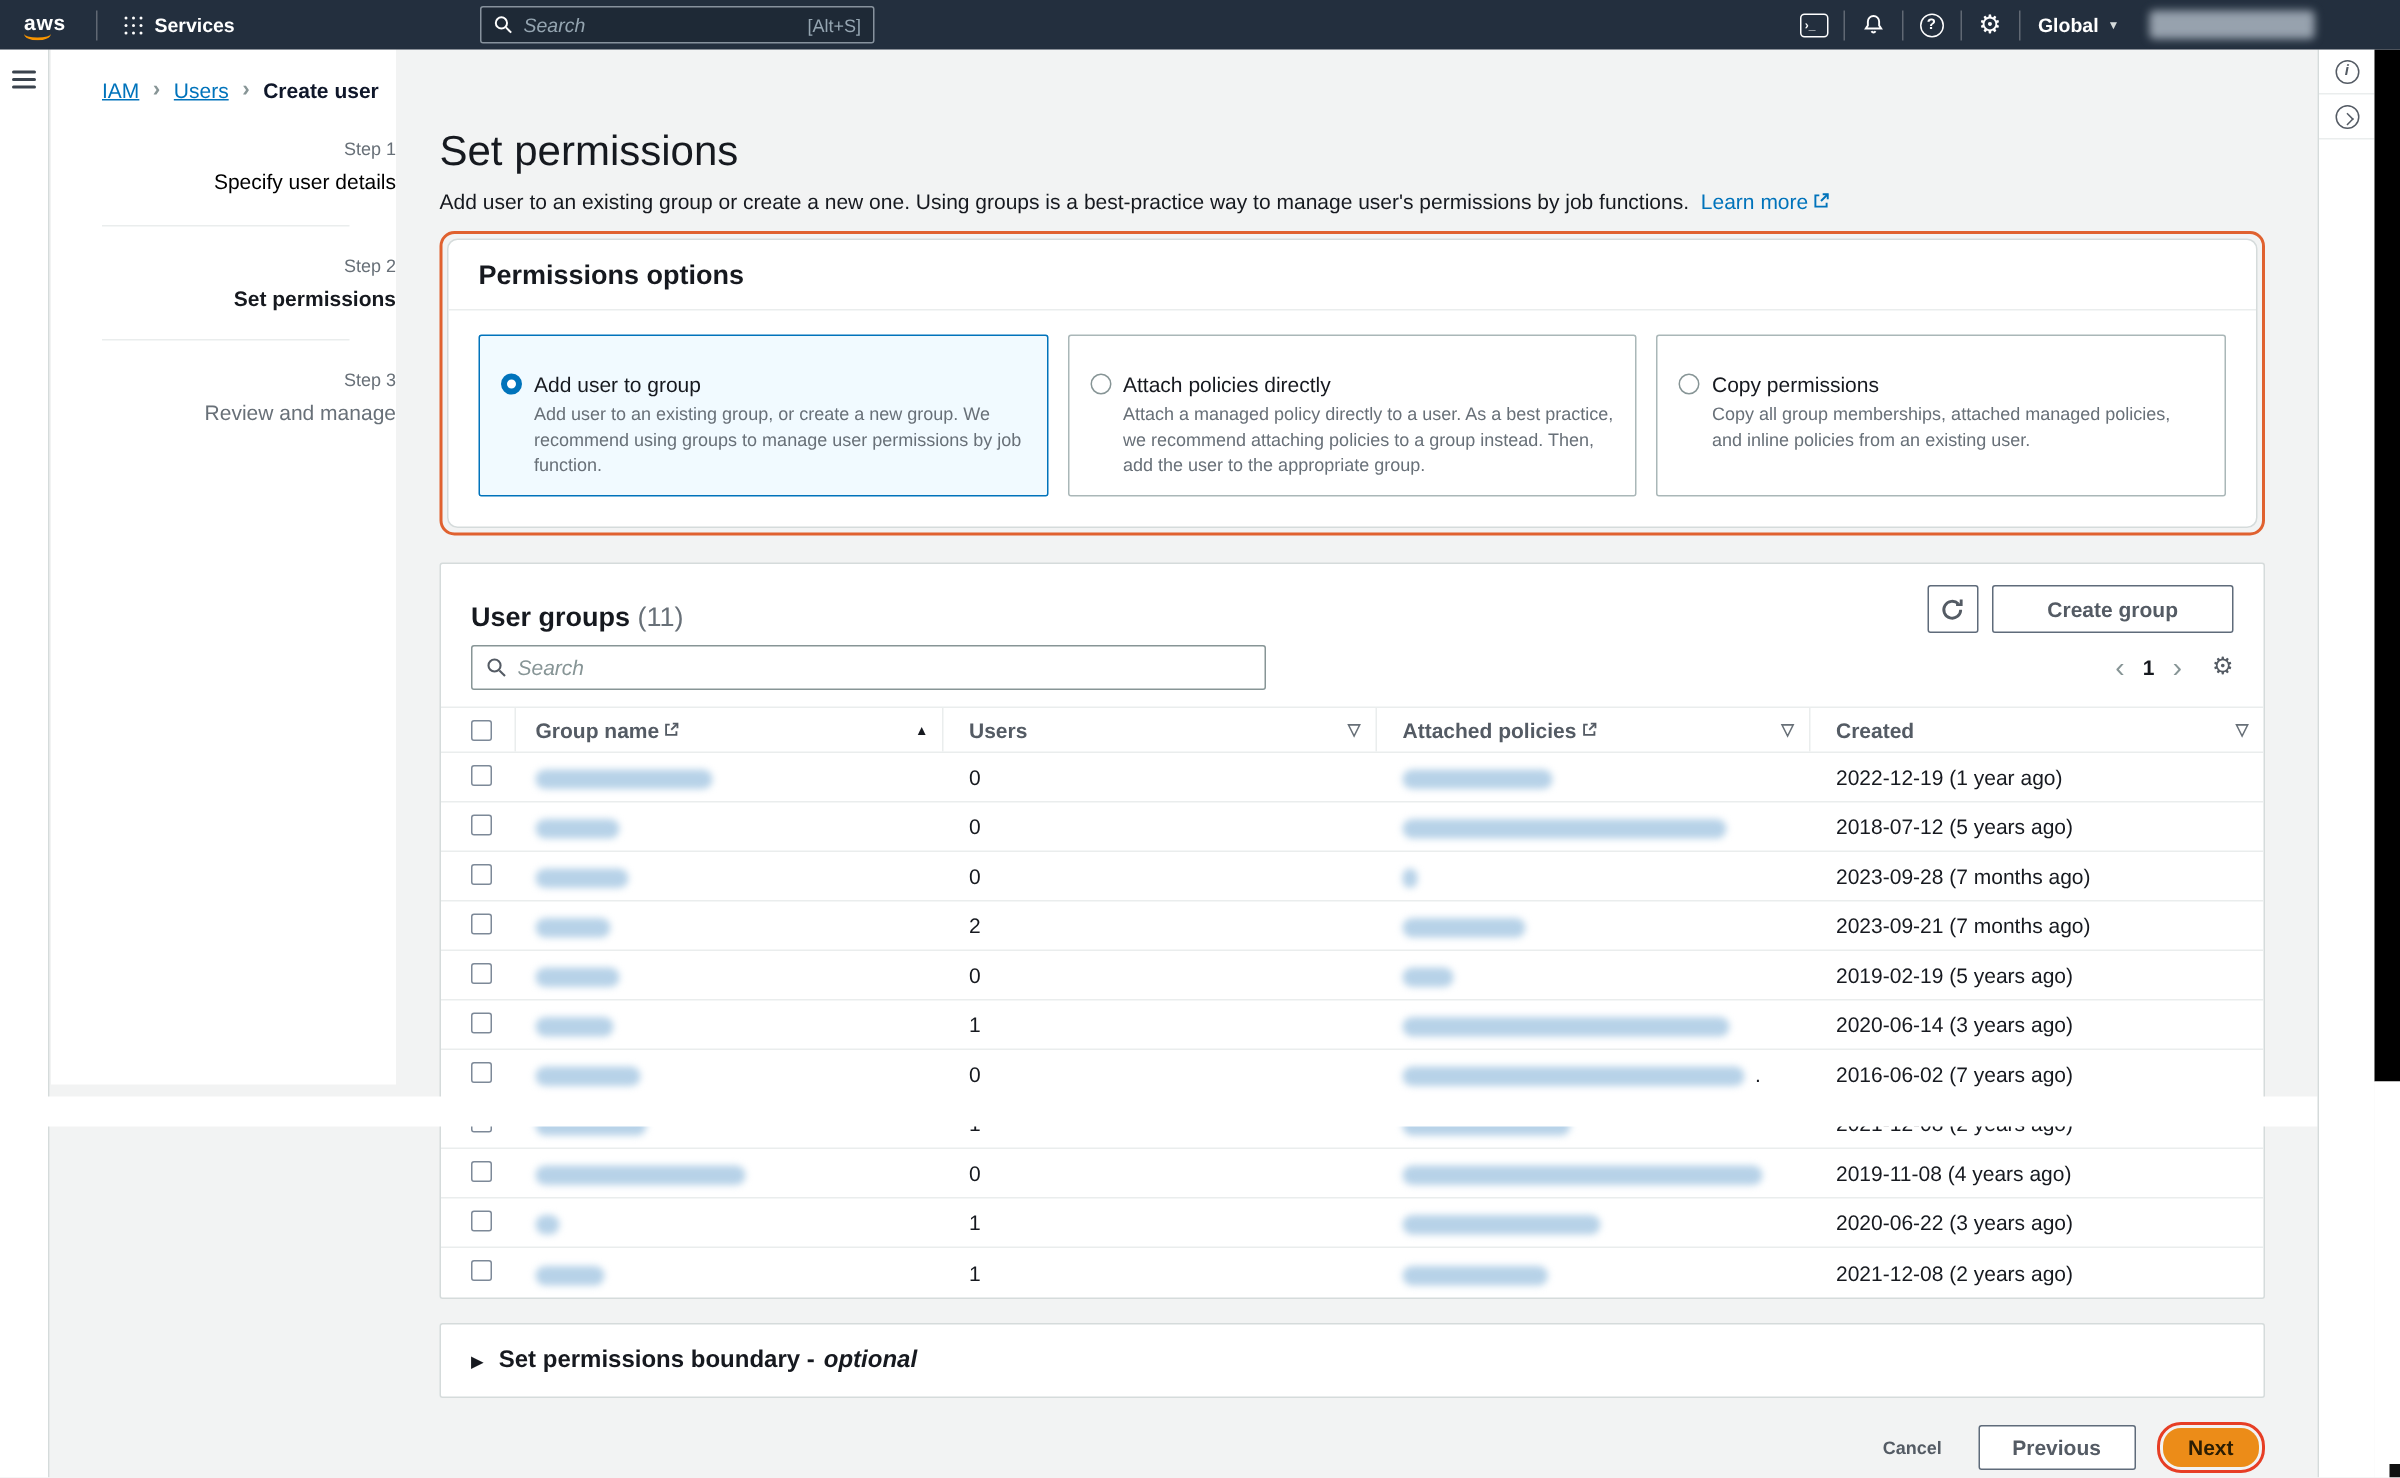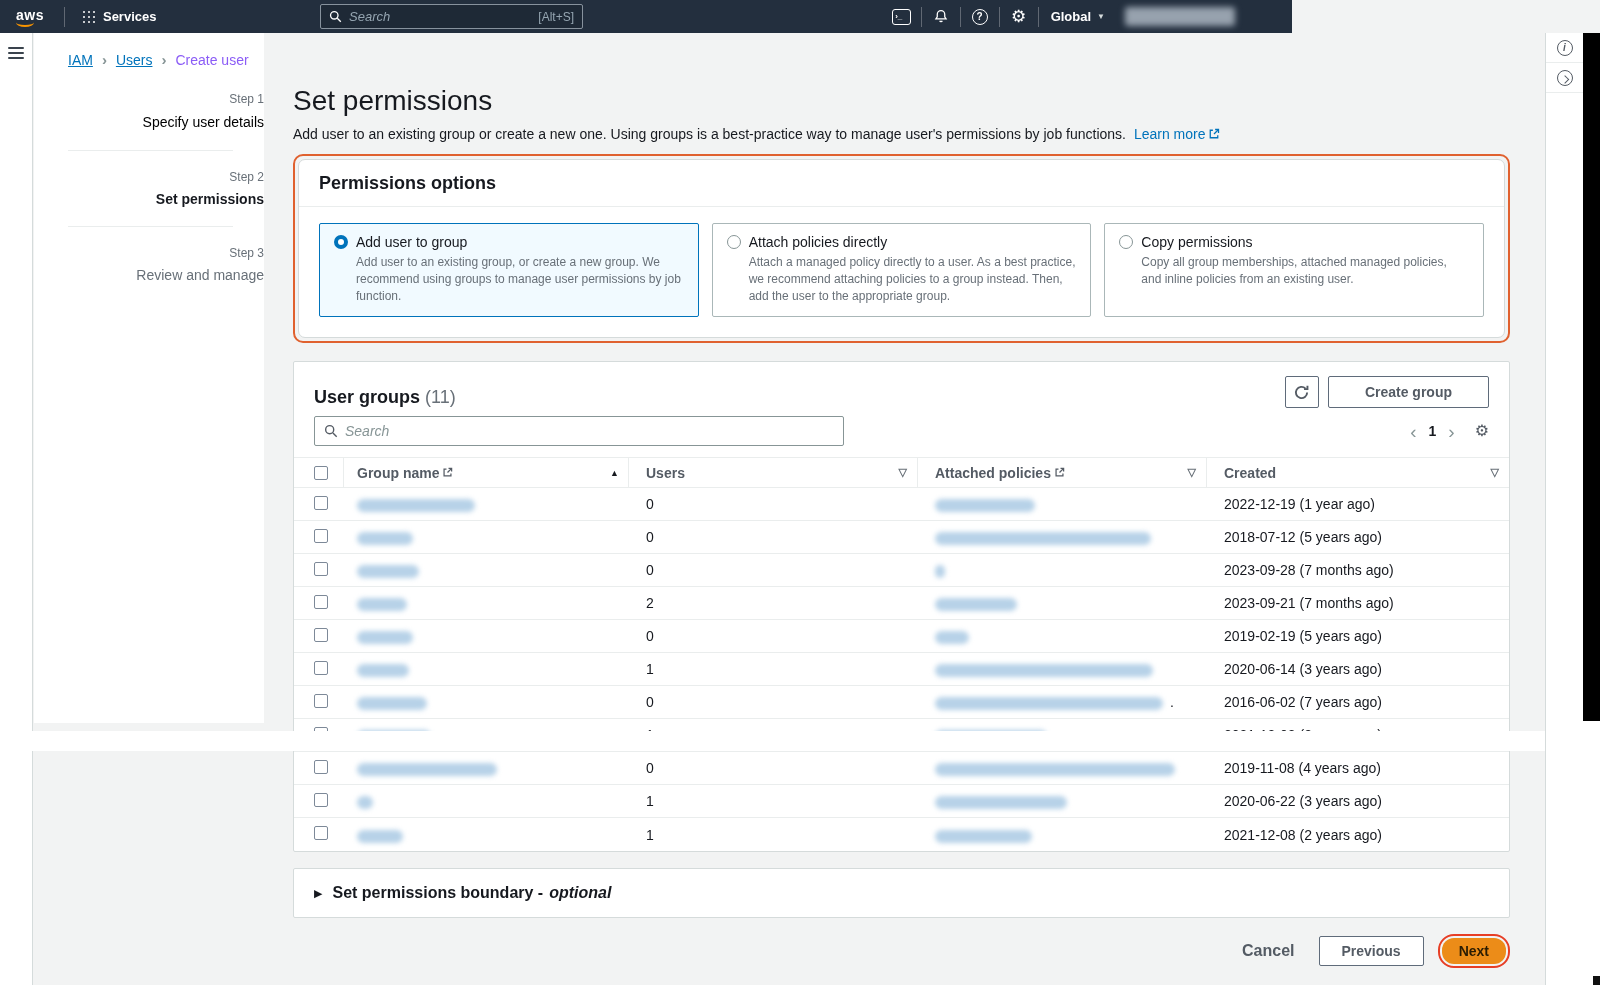--- a/index.html
+++ b/index.html
@@ -1,20 +1,20 @@
 <!DOCTYPE html>
 <html><head>
 <meta charset="utf-8">
 <style>
   * { margin:0; padding:0; box-sizing:border-box; }
   html,body { width:1600px; height:985px; overflow:hidden; }
   body { font-family:"Liberation Sans", sans-serif; background:#f2f3f3; color:#16191f; position:relative; }
 
   
-  .topnav { position:absolute; left:0; top:0; width:1292px; height:33px; background:#232f3e; display:flex; align-items:center; color:#fff; z-index:10; }
+  .topnav { position:absolute; left:0; top:0; width:1600px; height:33px; background:#232f3e; display:flex; align-items:center; color:#fff; z-index:10; }
   .aws-logo { margin:0 12px 0 16px; font-weight:800; font-size:14px; letter-spacing:.5px; position:relative; padding-bottom:3px; }
   .aws-logo::after { content:""; position:absolute; left:0; bottom:-1px; width:18px; height:7px; border-bottom:2px solid #f79400; border-radius:50%; }
   .nav-sep { width:1px; height:20px; background:rgba(255,255,255,.28); margin:0 8px; }
   .services { display:flex; align-items:center; gap:8px; padding:0 10px; cursor:pointer; }
   .grid-icon { width:12px; height:12px; position:relative; }
   .grid-icon i { position:absolute; width:2px; height:2px; background:#fff; border-radius:1px;
     box-shadow:5px 0 #fff,10px 0 #fff,0 5px #fff,5px 5px #fff,10px 5px #fff,0 10px #fff,5px 10px #fff,10px 10px #fff; }
   .services span { font-size:13px; font-weight:700; }
   .nav-search { position:absolute; left:320px; top:4px; width:263px; height:25px; background:#1e2936; border:1px solid #87929d; border-radius:2px; display:flex; align-items:center; padding:0 8px; gap:7px; }
   .nav-search svg { flex:none; }
@@ -31,41 +31,41 @@
   .account-blob { width:110px; height:19px; margin-left:16px; border-radius:3px; background:#97a2ae; filter:blur(3px); }
 
   
   .left-rail { position:absolute; left:0; top:33px; width:33px; height:952px; background:#fff; border-right:1px solid #d5dbdb; z-index:2; }
   .hamburger { width:16px; margin:14px auto 0; cursor:pointer; }
   .hamburger i { display:block; height:2px; background:#3a434d; margin:3px 0; border-radius:1px; }
   .wizard-nav { position:absolute; left:34px; top:33px; width:230px; height:690px; background:#fff; padding:18px 0 0 34px; z-index:1; }
   .breadcrumb { display:flex; align-items:center; gap:9px; font-size:14px; }
   .breadcrumb a { color:#0073bb; text-decoration:underline; cursor:pointer; }
   .crumb-sep { color:#879596; font-size:15px; font-weight:700; }
-  .crumb-current { color:#8b5cf6; font-weight:400; }
+  .crumb-current { color:#0f172a; font-weight:700; }
   .steps { margin-top:24px;text-align:right; }
   .step-eyebrow { font-size:12px; color:#687078; margin-bottom:7px; }
   .step-link { font-size:14px; color:#000000; cursor:pointer; }
   .step-current { font-size:14px; font-weight:700; color:#16191f; }
   .step-future { font-size:14px; color:#687078; }
   .step-div { width:165px; border-top:1px solid #eaeded; margin:19px 0; }
 
   
   .main { position:absolute; left:293px; top:33px; width:1217px; z-index:1; }
   h1.page-title { margin-top:52px; font-size:28px; font-weight:400; color:#16191f; }
   .page-desc { margin-top:9px; font-size:14px; color:#16191f; }
   .page-desc a { color:#0073bb; text-decoration:none; cursor:pointer; margin-left:4px; }
   .ext-ico { vertical-align:-1px; margin-left:3px; }
 
   .annot-ring { margin-top:12px; border:2px solid #e0612f; border-radius:10px; padding:3px; }
   .panel { background:#fff; border:1px solid #d5dbdb; border-radius:2px; }
   .annot-ring .panel { border-radius:7px; }
   .panel-h { padding:13px 20px 12px; font-size:18px; font-weight:700; border-bottom:1px solid #eaeded; }
   .cards { display:flex; gap:13px; padding:16px 20px 20px; }
-  .opt-card { flex:1; border:1px solid #aab7b8; border-radius:2px; background:#fff; padding:10px 14px 12px; cursor:pointer; }
+  .opt-card { flex:1; border:1px solid #aab7b8; border-radius:2px; background:#fff; padding:24px 14px 12px; cursor:pointer; }
   .opt-card.selected { border:1px solid #0073bb; background:#f1faff; }
   .opt-head { display:flex; align-items:center; gap:8px; }
   .radio { width:14px; height:14px; border:1px solid #879596; border-radius:50%; background:#fff; flex:none; }
   .radio.on { border:4.5px solid #0073bb; }
   .opt-label { font-size:14px; color:#16191f; }
   .opt-desc { margin:4px 0 0 22px; font-size:12px; line-height:1.4; color:#687078; }
 
   .ug-panel { margin-top:18px; }
   .ug-head { padding:14px 20px 0; display:flex; align-items:center; justify-content:space-between; }
   .ug-title { font-size:18px; font-weight:700;margin-top:11px; }
@@ -96,21 +96,21 @@
   .checkbox { display:inline-block; width:14px; height:14px; border:1px solid #7d8998; border-radius:2px; background:#fff; cursor:pointer; }
   .pill { display:inline-block; height:13px; border-radius:7px; background:#b7d2e8; filter:blur(2.5px); vertical-align:middle; cursor:pointer; }
   .pill-suffix { margin-left:7px; color:#16191f; }
 
   .boundary { margin-top:16px; padding:15px 20px; display:flex; align-items:center; }
   .bd-arrow { font-size:11px; margin-right:10px; color:#16191f; cursor:pointer; }
   .bd-title { font-size:16px; font-weight:700; }
   .bd-opt { font-size:16px; font-weight:700; font-style:italic; margin-left:6px; }
 
   .footer { margin-top:16px; display:flex; justify-content:flex-end; align-items:center; gap:14px; }
-  .cancel-link { font-size:16px; font-weight:700; color:#545b64; cursor:pointer; margin-right:10px; }
+  .cancel-link { font-size:12px; font-weight:700; color:#545b64; cursor:pointer; margin-right:10px; }
   .btn-prev { height:30px; padding:0 22px; }
   .next-ring { border:2px solid #e73e25; border-radius:16px; padding:2px; }
   .btn-next { height:26px; padding:0 17px; border:none; border-radius:12px; background:#ec8c18; color:#2b1d03; font-weight:700; font-size:14px; font-family:"Liberation Sans",sans-serif; cursor:pointer; }
 
   
   .right-rail { position:absolute; right:17px; top:33px; width:38px; height:952px; background:#fff; border-left:1px solid #d5dbdb; z-index:8; }
   .rr-cell { height:30px; display:flex; align-items:center; justify-content:center; border-bottom:1px solid #eaeded; cursor:pointer; }
   .circ-ico { width:16px; height:16px; border:1.5px solid #545b64; border-radius:50%; color:#545b64; font-size:10px; font-weight:700; display:flex; align-items:center; justify-content:center; font-style:italic; }
   .circ-ico.tick::after { content:""; width:5px; height:5px; border-top:1.5px solid #545b64; border-right:1.5px solid #545b64; transform:rotate(45deg) translate(1px,1px); }
   .black-strip { position:absolute; right:0; top:33px; width:17px; height:688px; background:#000; z-index:9; }

